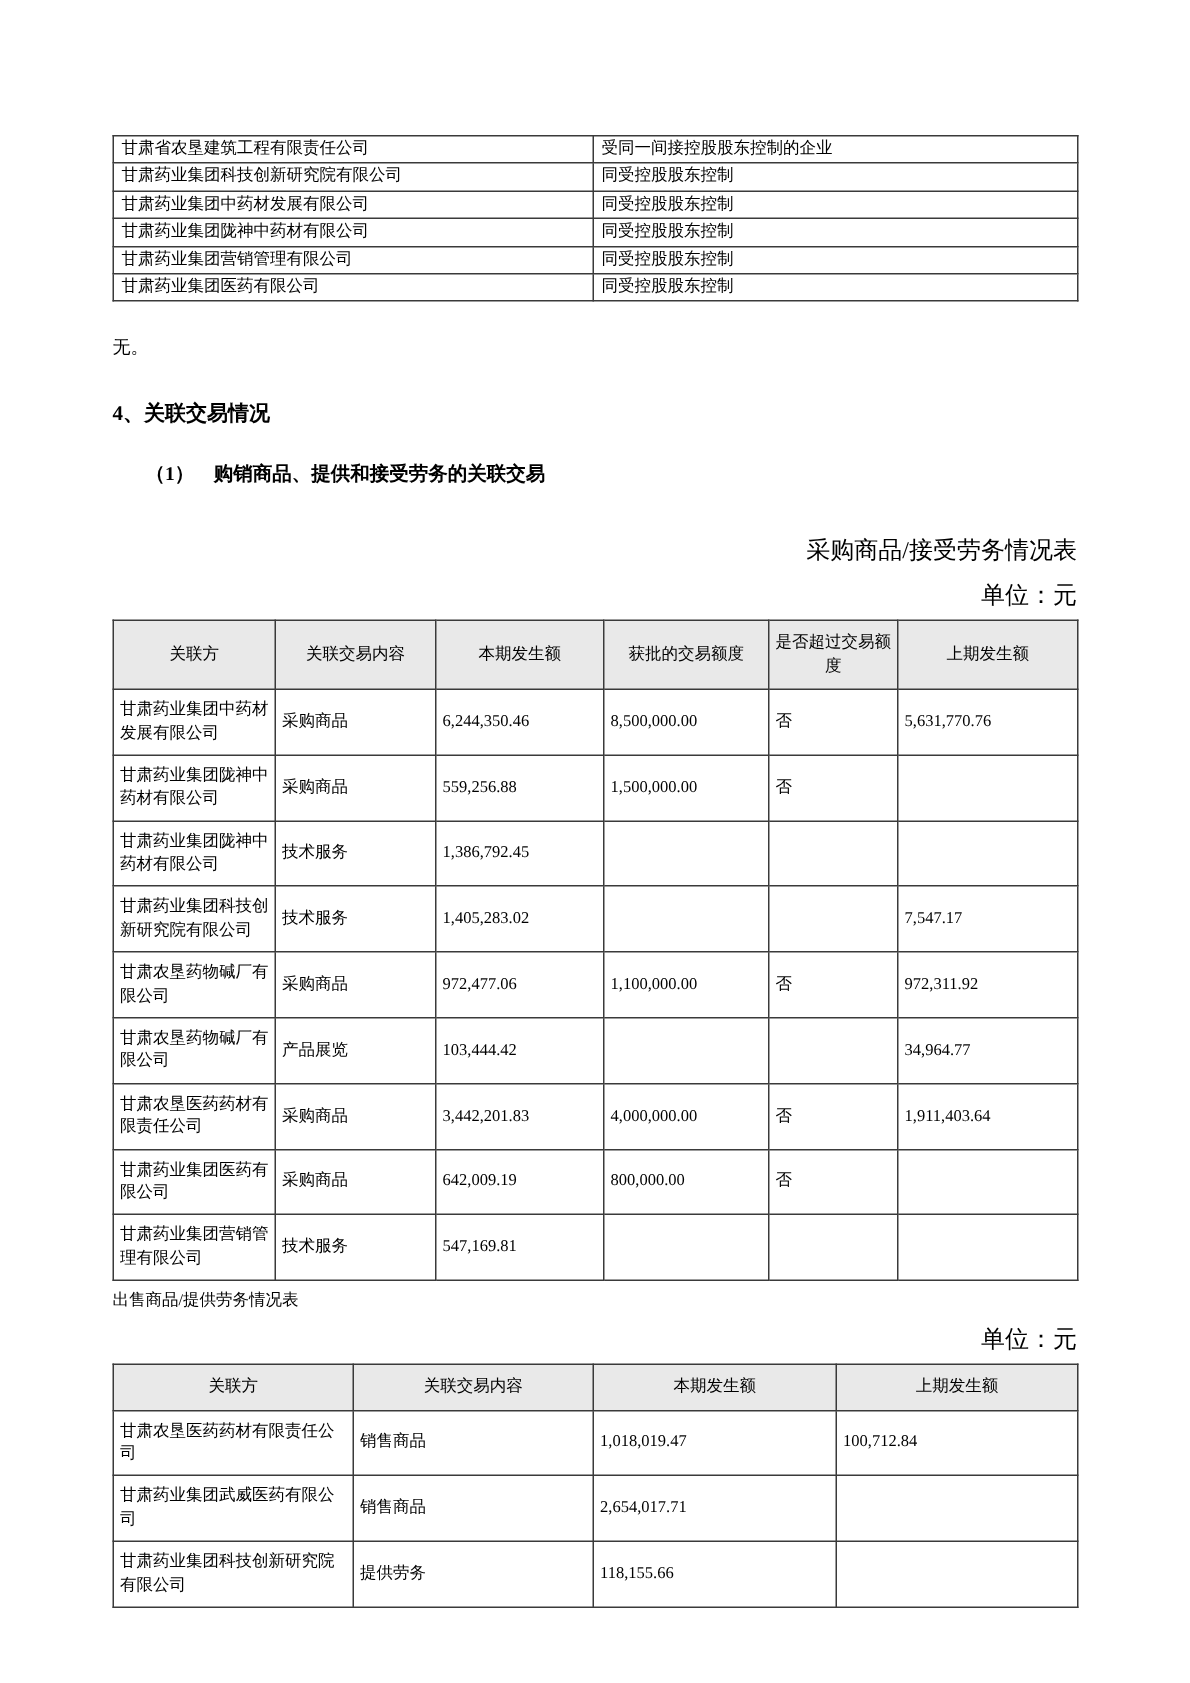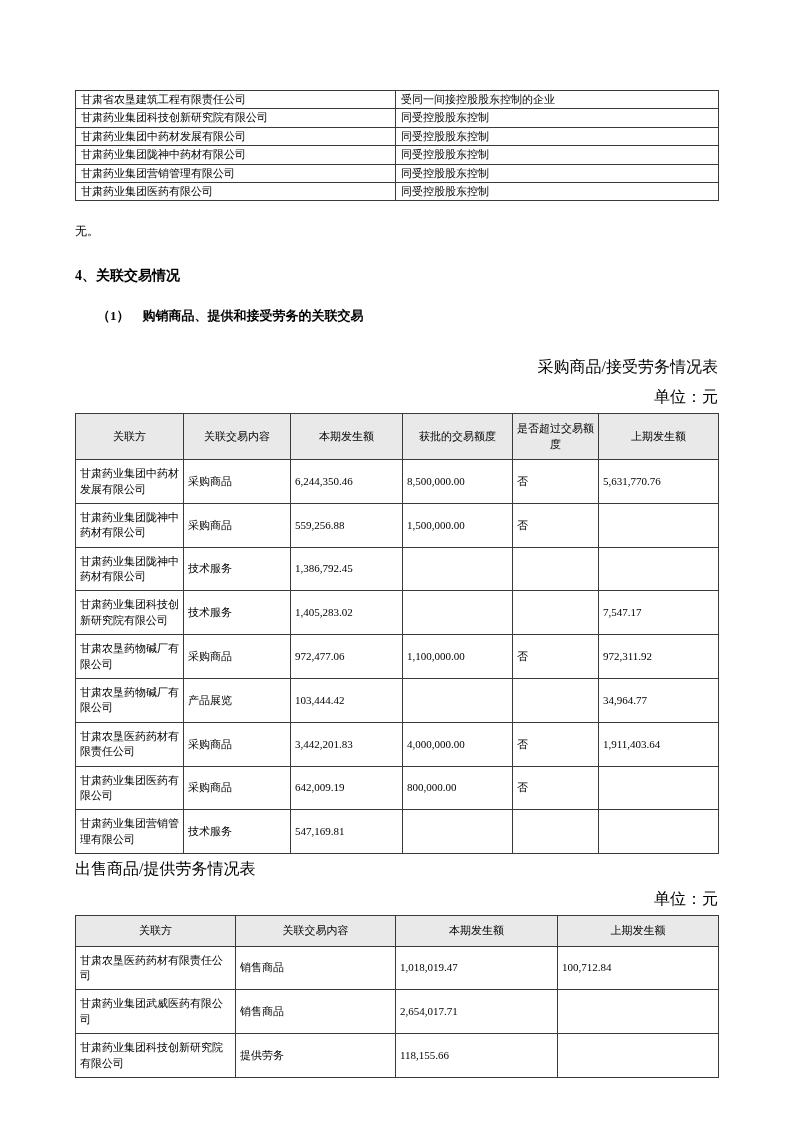--- a/index.html
+++ b/index.html
@@ -34,21 +34,21 @@
 
   .note-label   { margin-top:14px; font-size:12px; }
   .note-content { margin-top:22px; font-size:12px; }
   .section-heading {
     margin-top:27px; font-size:14px; font-weight:bold;
   }
   .subsection-heading {
     margin-top:22px; margin-left:22px; font-size:13px; font-weight:bold;
   }
   .caption { margin-top:32px; font-size:16px;text-align:right; }
-  .caption-after { margin-top:5px; font-size:16px; }
+  .caption-after { margin-top:5px; font-size:11px; }
   .unit { margin-top:9px; font-size:16px; text-align:right; }
   .data-table { margin-top:5px; }
 </style>
 </head>
 <body>
 
 <div class="page">
 
   <table class="t1">
     <colgroup>

